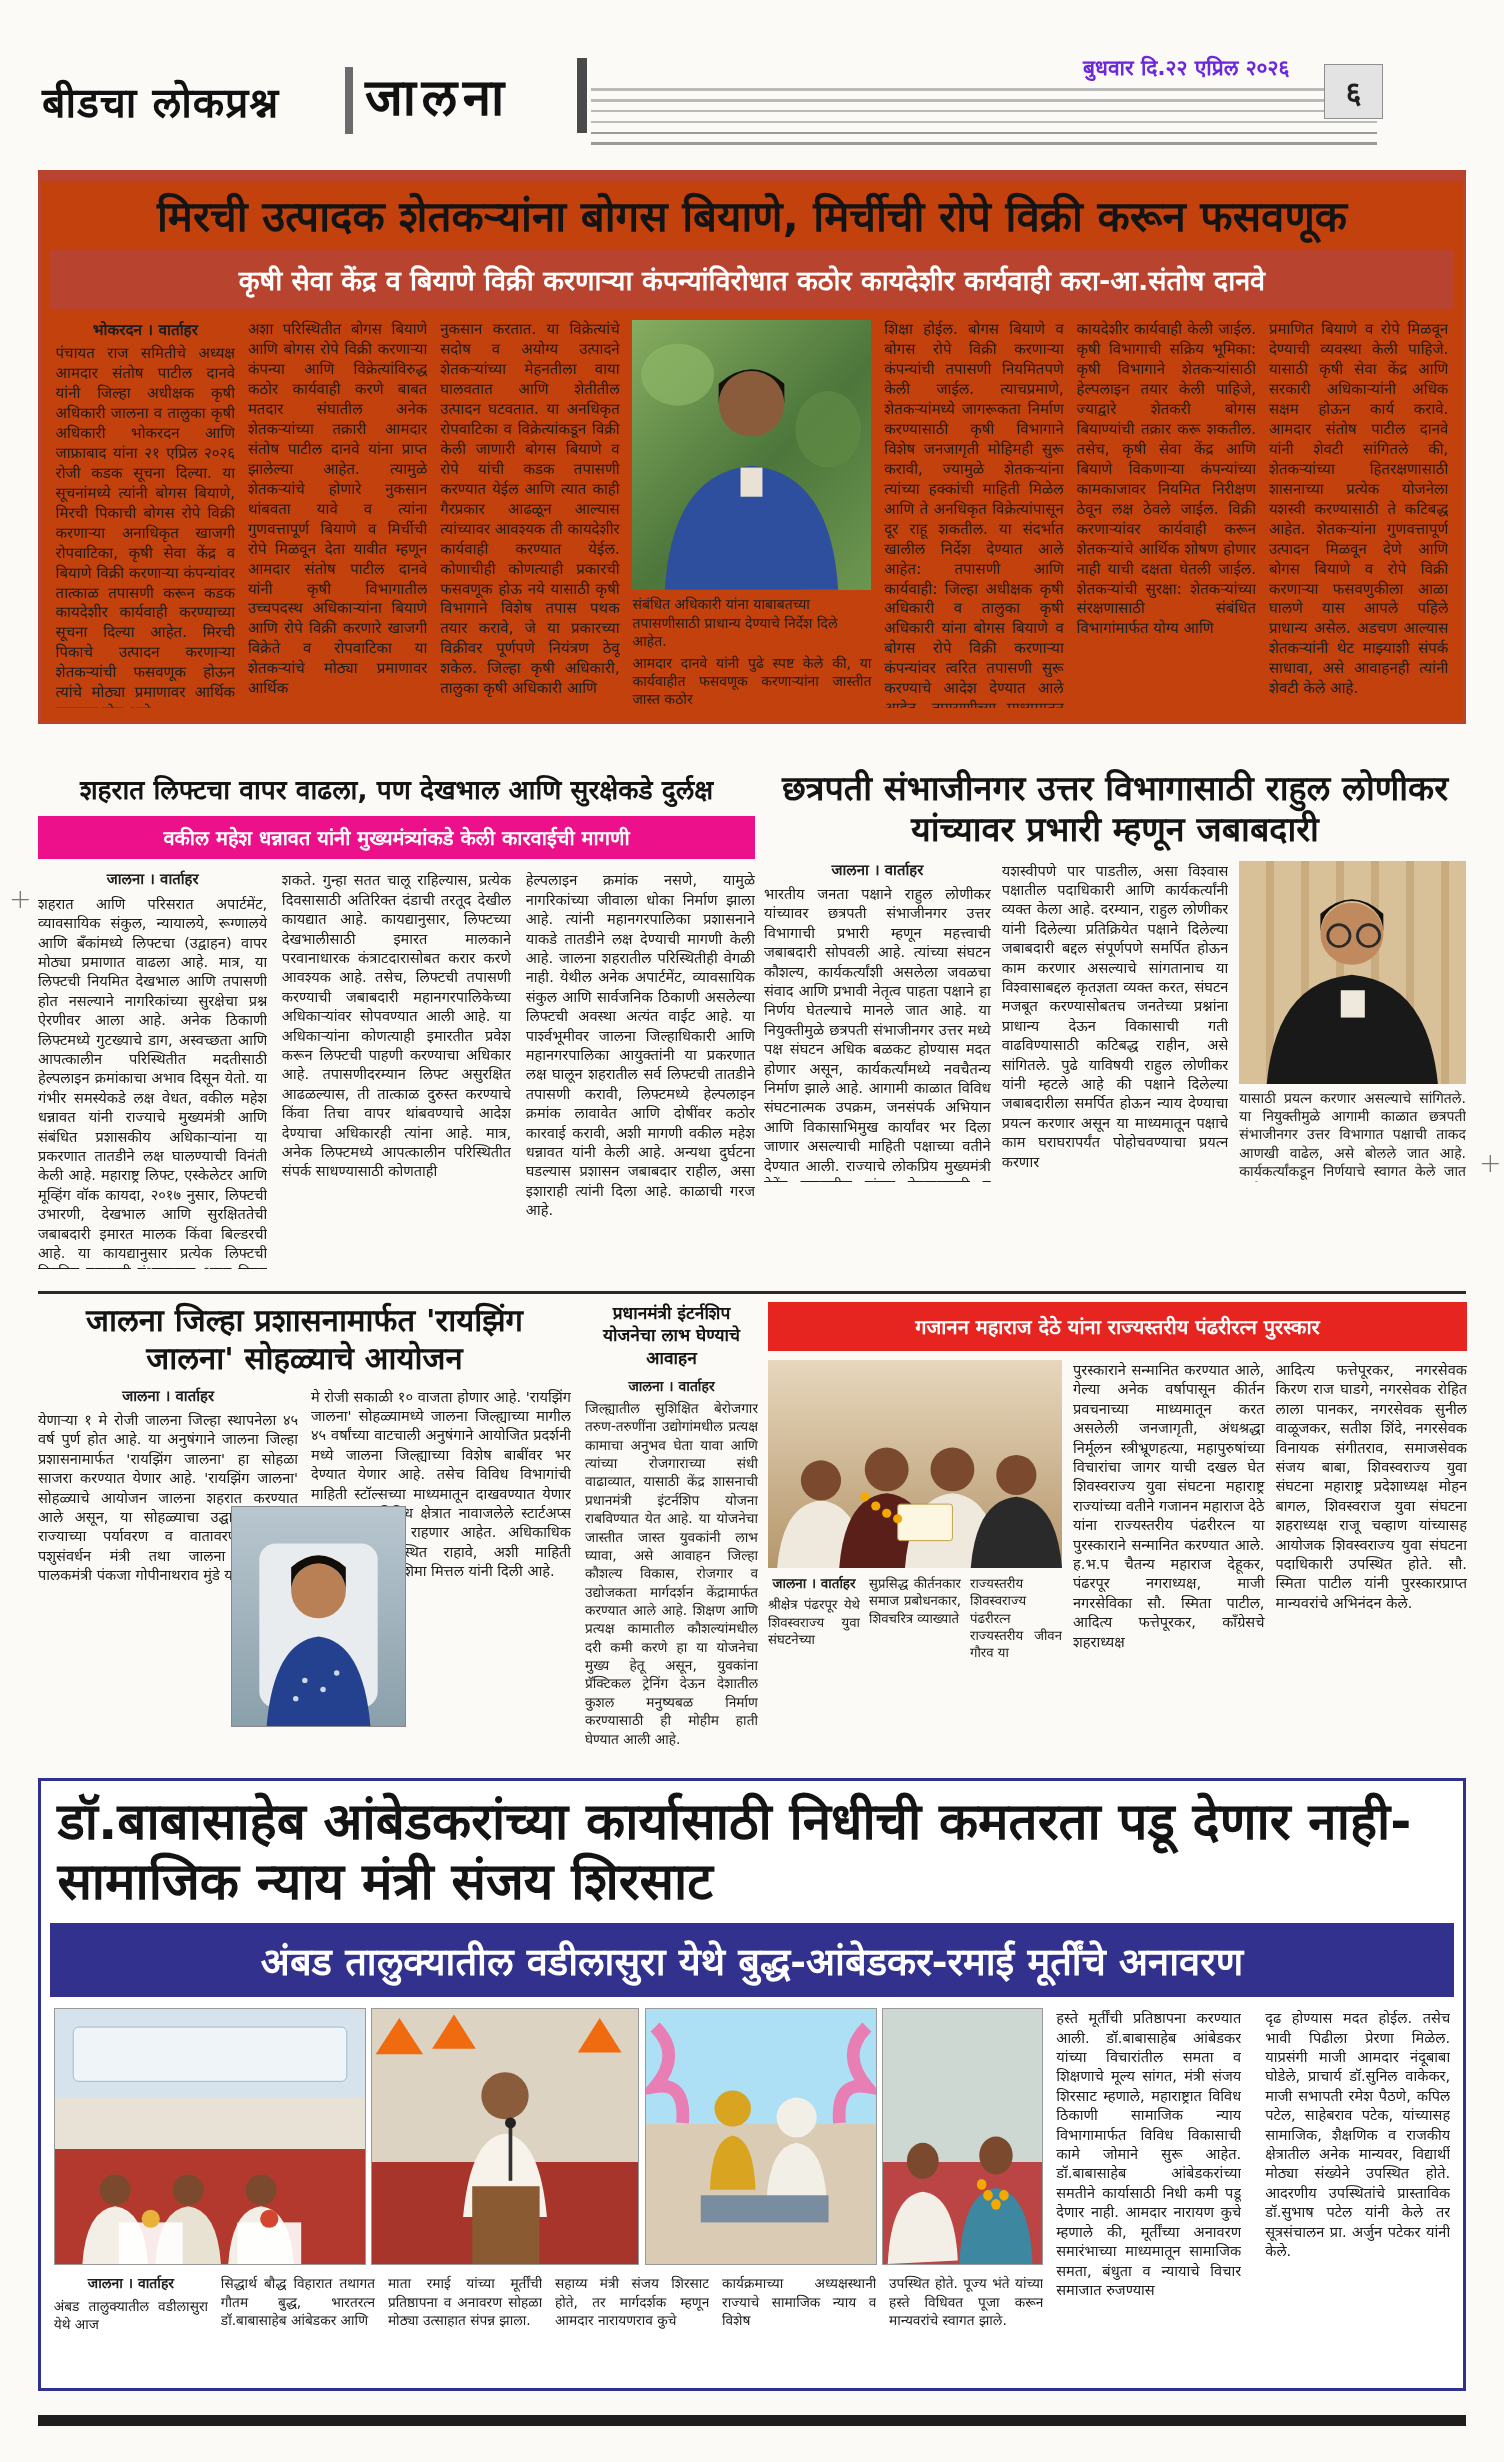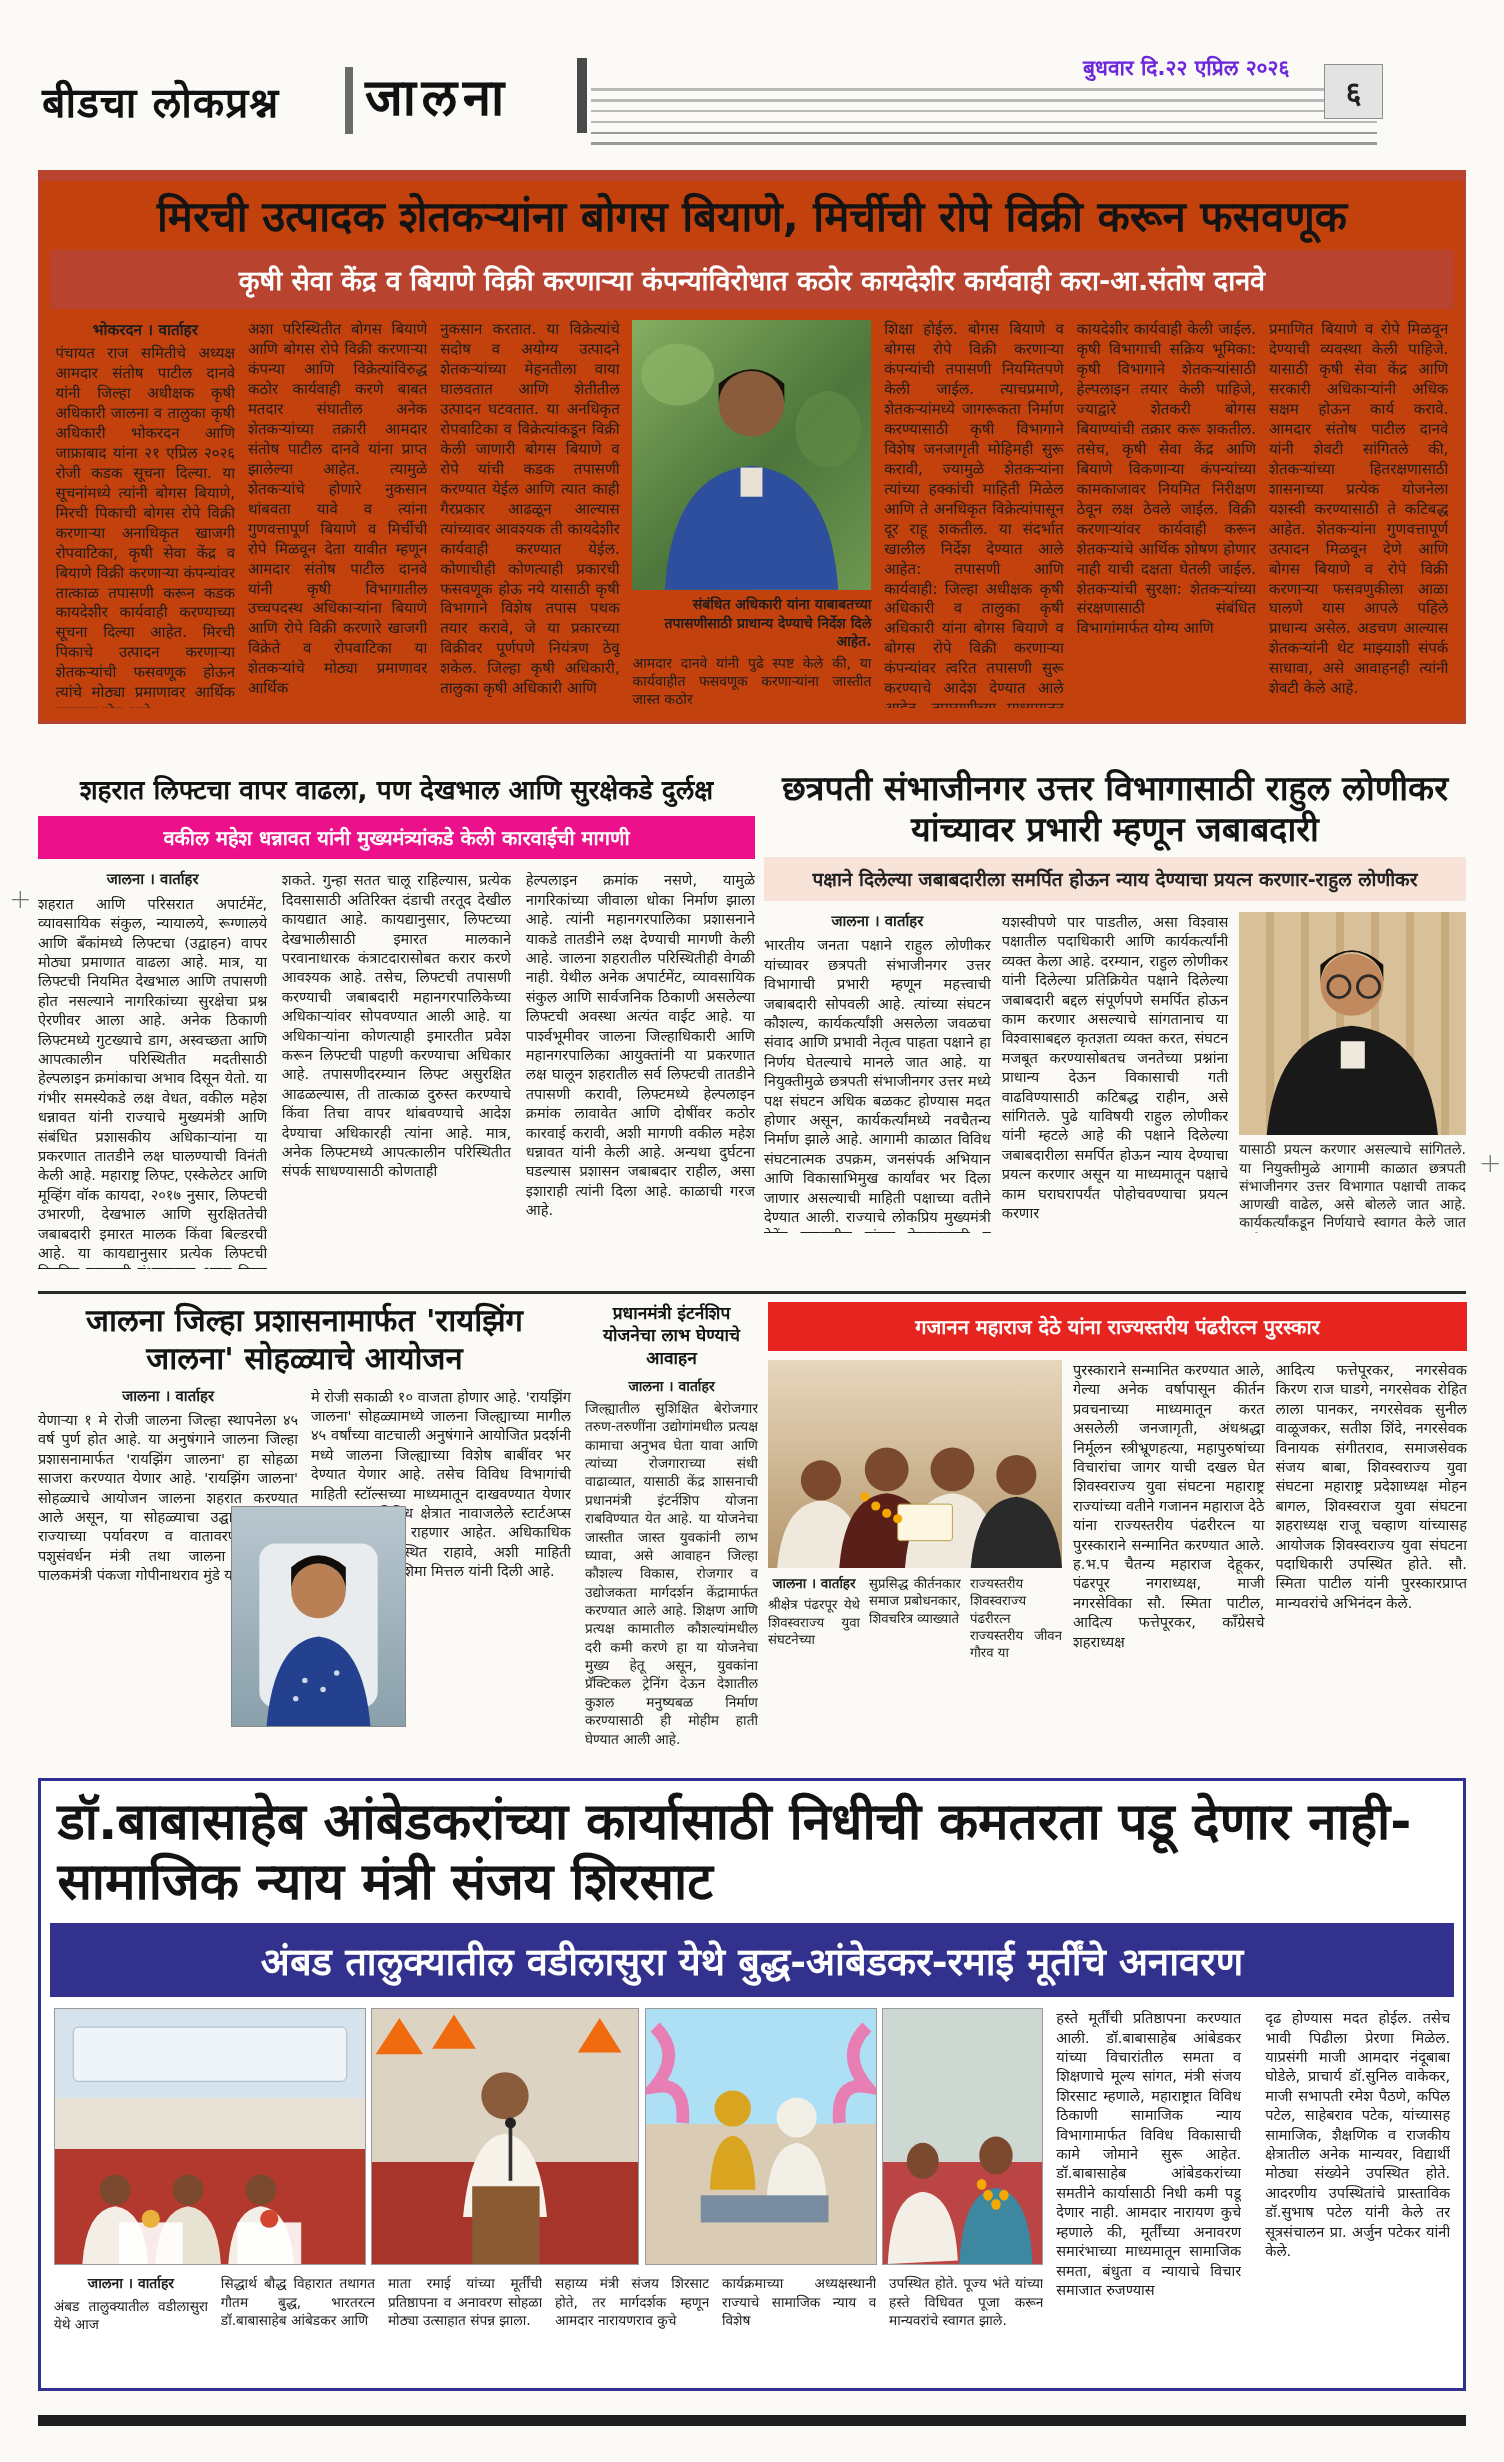--- a/index.html
+++ b/index.html
@@ -30,21 +30,21 @@
   .art1-headline{flex:0 0 auto;text-align:center;font-size:42px;font-weight:900;line-height:1.08;
                  padding:12.8px 7.3px 5.5px;white-space:nowrap;overflow:hidden;color:#141414;}
   .art1-band{flex:0 0 auto;margin:5.5px 9px 0;background:#b8432f;color:#fff;text-align:center;
              font-size:27px;font-weight:800;padding:11px 3.6px;white-space:nowrap;overflow:hidden;}
   .art1-body{flex:1 1 auto;display:flex;gap:12.8px;padding:11px 14.6px 12.8px;font-size:15px;line-height:1.33;overflow:hidden;}
   .art1-body .col{flex:1 1 0;}
   .photocol{flex:0 0 239px;display:flex;flex-direction:column;}
   .ph{position:relative;overflow:hidden;background:#ccc;}
   .ph svg{position:absolute;inset:0;width:100%;height:100%;}
   .photo1{height:270px;background:linear-gradient(135deg,#86ad60,#4c763b 55%,#6d9750);}
-  .photo-cap{font-size:14px;font-weight:700;margin-top:5.5px;line-height:1.3;text-align:right;}
+  .photo-cap{font-size:14px;font-weight:400;margin-top:5.5px;line-height:1.3;}
   .photo-para{font-size:14px;text-align:justify;margin-top:3.6px;line-height:1.3;}
   
   .lift{position:absolute;left:38px;top:771px;width:717px;}
   .lift-headline{text-align:center;font-size:26.4px;font-weight:900;white-space:nowrap;overflow:hidden;color:#141414;}
   .lift-band{margin-top:9px;background:#ec108a;color:#fff;text-align:center;font-size:20px;
              font-weight:800;padding:8.2px 1.8px;white-space:nowrap;overflow:hidden;}
   .lift-body{display:flex;gap:14.6px;margin-top:11px;height:399px;font-size:14.6px;line-height:1.33;overflow:hidden;}
   .lift-body .col{flex:1 1 0;}
   .lonikar{position:absolute;left:764px;top:768px;width:702px;}
   .lonikar-headline{text-align:center;font-size:34px;font-weight:900;line-height:1.2;color:#141414;}
@@ -156,21 +156,20 @@
         <div class="dateline">जालना । वार्ताहर</div>
         <div class="coltext">शहरात आणि परिसरात अपार्टमेंट, व्यावसायिक संकुल, न्यायालये, रूग्णालये आणि बँकांमध्ये लिफ्टचा (उद्वाहन) वापर मोठ्या प्रमाणात वाढला आहे. मात्र, या लिफ्टची नियमित देखभाल आणि तपासणी होत नसल्याने नागरिकांच्या सुरक्षेचा प्रश्न ऐरणीवर आला आहे. अनेक ठिकाणी लिफ्टमध्ये गुटख्याचे डाग, अस्वच्छता आणि आपत्कालीन परिस्थितीत मदतीसाठी हेल्पलाइन क्रमांकाचा अभाव दिसून येतो. या गंभीर समस्येकडे लक्ष वेधत, वकील महेश धन्नावत यांनी राज्याचे मुख्यमंत्री आणि संबंधित प्रशासकीय अधिकाऱ्यांना या प्रकरणात तातडीने लक्ष घालण्याची विनंती केली आहे. महाराष्ट्र लिफ्ट, एस्केलेटर आणि मूव्हिंग वॉक कायदा, २०१७ नुसार, लिफ्टची उभारणी, देखभाल आणि सुरक्षिततेची जबाबदारी इमारत मालक किंवा बिल्डरची आहे. या कायद्यानुसार प्रत्येक लिफ्टची नियमित तपासणी बंधनकारक असून नियम मोडणाऱ्यांना ५०,००० रुपयांपर्यंतचा दंड किंवा तुरुंगवासाची शिक्षा होऊ</div>
       </div>
       <div class="col coltext">शकते. गुन्हा सतत चालू राहिल्यास, प्रत्येक दिवसासाठी अतिरिक्त दंडाची तरतूद देखील कायद्यात आहे. कायद्यानुसार, लिफ्टच्या देखभालीसाठी इमारत मालकाने परवानाधारक कंत्राटदारासोबत करार करणे आवश्यक आहे. तसेच, लिफ्टची तपासणी करण्याची जबाबदारी महानगरपालिकेच्या अधिकाऱ्यांवर सोपवण्यात आली आहे. या अधिकाऱ्यांना कोणत्याही इमारतीत प्रवेश करून लिफ्टची पाहणी करण्याचा अधिकार आहे. तपासणीदरम्यान लिफ्ट असुरक्षित आढळल्यास, ती तात्काळ दुरुस्त करण्याचे किंवा तिचा वापर थांबवण्याचे आदेश देण्याचा अधिकारही त्यांना आहे. मात्र, अनेक लिफ्टमध्ये आपत्कालीन परिस्थितीत संपर्क साधण्यासाठी कोणताही</div>
       <div class="col coltext">हेल्पलाइन क्रमांक नसणे, यामुळे नागरिकांच्या जीवाला धोका निर्माण झाला आहे. त्यांनी महानगरपालिका प्रशासनाने याकडे तातडीने लक्ष देण्याची मागणी केली आहे. जालना शहरातील परिस्थितीही वेगळी नाही. येथील अनेक अपार्टमेंट, व्यावसायिक संकुल आणि सार्वजनिक ठिकाणी असलेल्या लिफ्टची अवस्था अत्यंत वाईट आहे. या पार्श्वभूमीवर जालना जिल्हाधिकारी आणि महानगरपालिका आयुक्तांनी या प्रकरणात लक्ष घालून शहरातील सर्व लिफ्टची तातडीने तपासणी करावी, लिफ्टमध्ये हेल्पलाइन क्रमांक लावावेत आणि दोषींवर कठोर कारवाई करावी, अशी मागणी वकील महेश धन्नावत यांनी केली आहे. अन्यथा दुर्घटना घडल्यास प्रशासन जबाबदार राहील, असा इशाराही त्यांनी दिला आहे. काळाची गरज आहे.</div>
     </div>
   </div>
 
   <div class="lonikar">
     <div class="lonikar-headline">छत्रपती संभाजीनगर उत्तर विभागासाठी राहुल लोणीकर यांच्यावर प्रभारी म्हणून जबाबदारी</div>
-    <div class="lonikar-band">पक्षाने दिलेल्या जबाबदारीला समर्पित होऊन न्याय देण्याचा प्रयत्न करणार-राहुल लोणीकर</div>
     <div class="lonikar-body">
       <div class="col">
         <div class="dateline">जालना । वार्ताहर</div>
         <div class="coltext">भारतीय जनता पक्षाने राहुल लोणीकर यांच्यावर छत्रपती संभाजीनगर उत्तर विभागाची प्रभारी म्हणून महत्त्वाची जबाबदारी सोपवली आहे. त्यांच्या संघटन कौशल्य, कार्यकर्त्यांशी असलेला जवळचा संवाद आणि प्रभावी नेतृत्व पाहता पक्षाने हा निर्णय घेतल्याचे मानले जात आहे. या नियुक्तीमुळे छत्रपती संभाजीनगर उत्तर मध्ये पक्ष संघटन अधिक बळकट होण्यास मदत होणार असून, कार्यकर्त्यांमध्ये नवचैतन्य निर्माण झाले आहे. आगामी काळात विविध संघटनात्मक उपक्रम, जनसंपर्क अभियान आणि विकासाभिमुख कार्यांवर भर दिला जाणार असल्याची माहिती पक्षाच्या वतीने देण्यात आली. राज्याचे लोकप्रिय मुख्यमंत्री देवेंद्र फडणवीस यांच्या नेतृत्वाखाली व प्रदेशाध्यक्षांच्या मार्गदर्शनाखाली लोणीकर हे जबाबदारी</div>
       </div>
       <div class="col coltext">यशस्वीपणे पार पाडतील, असा विश्वास पक्षातील पदाधिकारी आणि कार्यकर्त्यांनी व्यक्त केला आहे. दरम्यान, राहुल लोणीकर यांनी दिलेल्या प्रतिक्रियेत पक्षाने दिलेल्या जबाबदारी बद्दल संपूर्णपणे समर्पित होऊन काम करणार असल्याचे सांगतानाच या विश्वासाबद्दल कृतज्ञता व्यक्त करत, संघटन मजबूत करण्यासोबतच जनतेच्या प्रश्नांना प्राधान्य देऊन विकासाची गती वाढविण्यासाठी कटिबद्ध राहीन, असे सांगितले. पुढे याविषयी राहुल लोणीकर यांनी म्हटले आहे की पक्षाने दिलेल्या जबाबदारीला समर्पित होऊन न्याय देण्याचा प्रयत्न करणार असून या माध्यमातून पक्षाचे काम घराघरापर्यंत पोहोचवण्याचा प्रयत्न करणार</div>
       <div class="col">
         <div class="ph photo2">
           <svg viewBox="0 0 245 245" preserveAspectRatio="none">
             <circle cx="122" cy="80" r="34" fill="#c08a5e"></circle>

